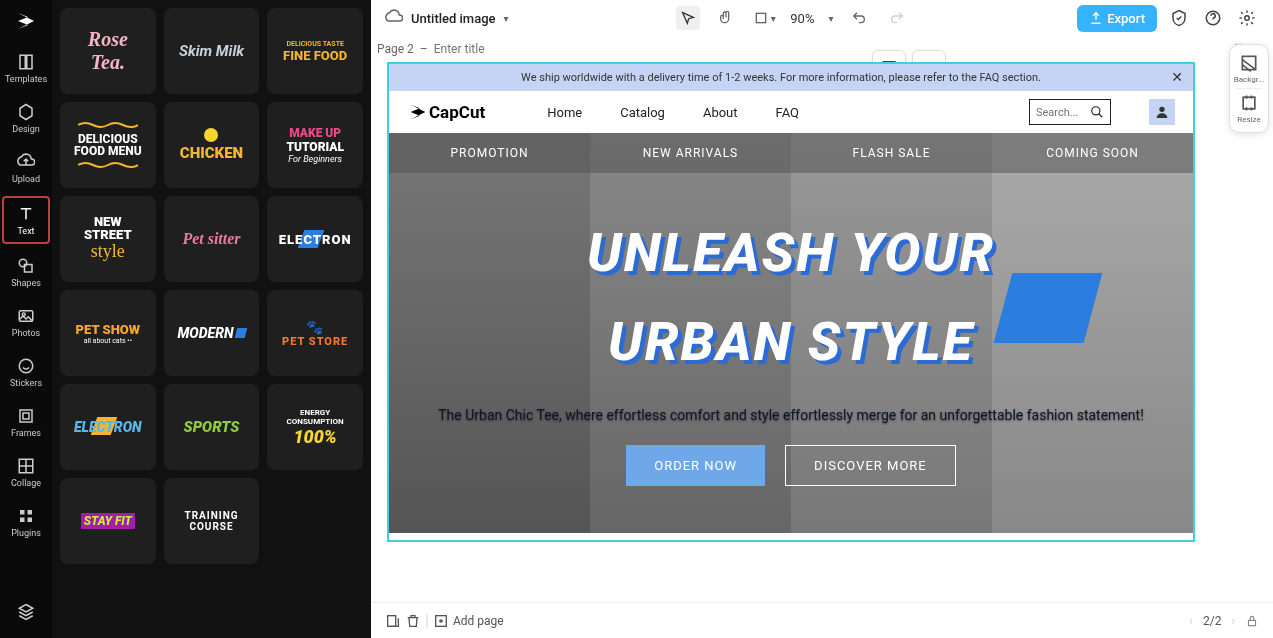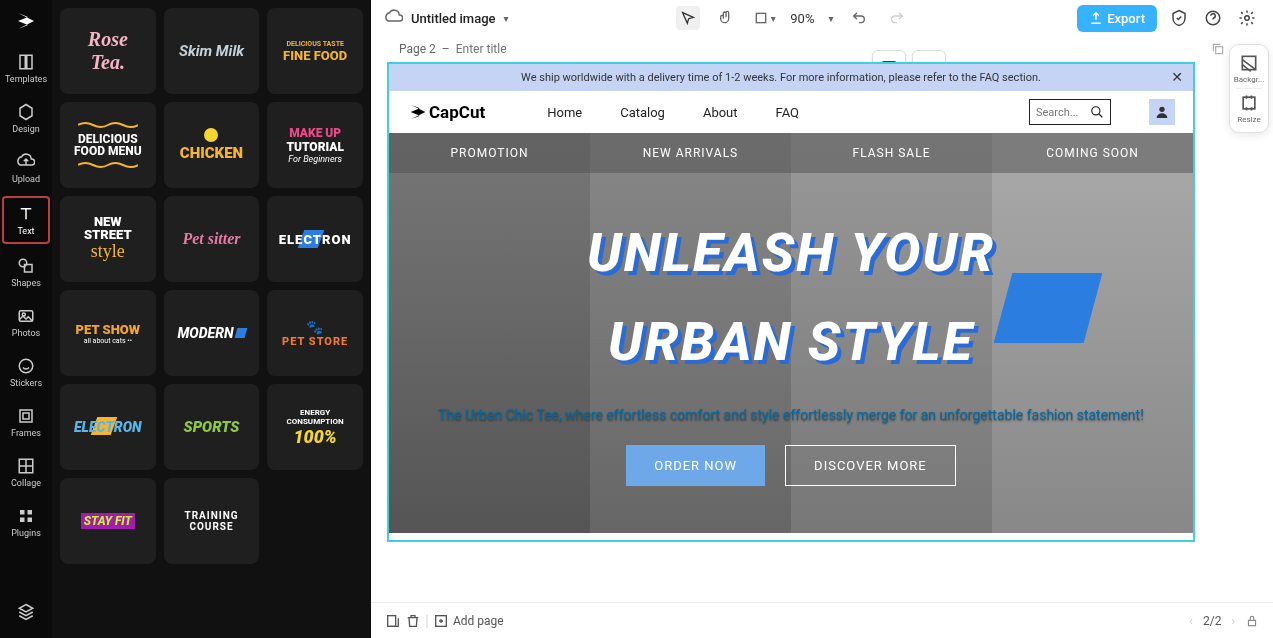--- a/index.html
+++ b/index.html
@@ -20,42 +20,42 @@
 .topbar-left{display:flex;align-items:center;gap:8px}
 .cloud-ico{color:#555}
 .doc-title{font-size:13px;color:#222;font-weight:500}
 .chev{color:#666;font-size:10px}
 .topbar-center{margin-left:auto;display:flex;align-items:center;gap:14px}
 .tb-btn{width:24px;height:24px;display:flex;align-items:center;justify-content:center;color:#444;cursor:pointer;border-radius:4px}
 .tb-btn.active{background:#f0f0f0}
 .zoom{font-size:13px;color:#333}
 .topbar-right{margin-left:auto;display:flex;align-items:center;gap:10px}
 .export-btn{background:#36b3ff;color:#fff;border:none;border-radius:6px;padding:6px 12px;font-size:13px;font-weight:500;display:flex;align-items:center;gap:4px;cursor:pointer}
-.page-hdr{display:flex;align-items:center;gap:6px;padding:6px 28px;font-size:12px;color:#666}
+.page-hdr{display:flex;align-items:center;gap:6px;padding:6px 6px;font-size:12px;color:#666}
 .page-hdr input{border:none;font-size:12px;color:#999;background:transparent;width:80px}
 .page-hdr-right{margin-left:auto;display:flex;gap:8px;color:#aaa}
 .stage{flex:1;padding:0 16px 8px;position:relative}
 .board{border:2px solid #3dd1e0;background:#fff;width:808px;height:480px;position:relative;overflow:hidden}
 .banner{background:#c5d4f5;color:#333;font-size:11px;padding:7px 30px 7px 10px;text-align:center;position:relative}
 .banner-close{position:absolute;right:10px;top:5px;cursor:pointer;font-size:14px;color:#333}
 .site-hdr{background:#fff;height:42px;display:flex;align-items:center;padding:0 18px;gap:30px}
 .site-logo{display:flex;align-items:center;font-weight:700;font-size:17px}
 .site-nav{display:flex;gap:38px;margin-left:32px}
 .site-nav span{font-size:13px;color:#222}
 .search-box{margin-left:auto;display:flex;align-items:center;border:1px solid #222;height:26px;padding:0 6px;gap:6px}
 .search-box input{border:none;width:48px;font-size:11px}
 .avatar-box{width:26px;height:26px;background:#c5d4f5;display:flex;align-items:center;justify-content:center;margin-left:8px}
 .hero{position:relative;height:400px;display:flex}
 .hero-col{flex:1;background:#888;filter:grayscale(100%);position:relative}
 .hero-tabs{position:absolute;top:0;left:0;right:0;height:40px;display:flex;background:rgba(80,80,80,0.5)}
 .hero-tab{flex:1;display:flex;align-items:center;justify-content:center;color:#fff;font-size:12px;letter-spacing:1px}
 .hero-content{position:absolute;top:60px;left:0;right:0;text-align:center;padding:0 40px}
 .hero-title{font-size:54px;font-weight:800;font-style:italic;color:#fff;text-shadow:4px 4px 0 #2b6cd4;letter-spacing:2px;line-height:1.1;margin-top:30px}
 .hero-accent{position:absolute;right:100px;top:140px;width:90px;height:70px;background:#2b7de0;transform:skewX(-15deg)}
-.hero-sub{color:#0369a1;font-size:14px;margin-top:35px;text-shadow:0 1px 2px rgba(0,0,0,0.5)}
+.hero-sub{color:#0f172a;font-size:14px;margin-top:35px;text-shadow:0 1px 2px rgba(0,0,0,0.5)}
 .hero-btns{display:flex;gap:20px;justify-content:center;margin-top:22px}
 .btn-primary{background:#6fa8e8;color:#fff;border:none;padding:12px 28px;font-size:13px;letter-spacing:1px;cursor:pointer}
 .btn-outline{background:transparent;border:1px solid #fff;color:#fff;padding:12px 28px;font-size:13px;letter-spacing:1px;cursor:pointer}
 .right-panel{position:absolute;right:4px;top:44px;width:40px;background:#fff;border:1px solid #e0e0e0;border-radius:10px;display:flex;flex-direction:column;align-items:center;padding:8px 0;gap:4px;box-shadow:0 2px 8px rgba(0,0,0,0.1)}
 .rp-item{display:flex;flex-direction:column;align-items:center;gap:2px;cursor:pointer}
 .rp-lbl{font-size:8px;color:#666}
 .float-tools{position:absolute;top:50px;left:50%;transform:translateX(50px);display:flex;gap:6px}
 .ft-btn{width:34px;height:34px;background:#fff;border:1px solid #ddd;border-radius:6px;display:flex;align-items:center;justify-content:center;cursor:pointer;box-shadow:0 1px 3px rgba(0,0,0,0.1)}
 .btmbar{height:36px;border-top:1px solid #eee;display:flex;align-items:center;padding:6px 14px;gap:4px}
 .btm-btn{color:#555;cursor:pointer;display:flex;align-items:center;gap:4px;font-size:12px}

